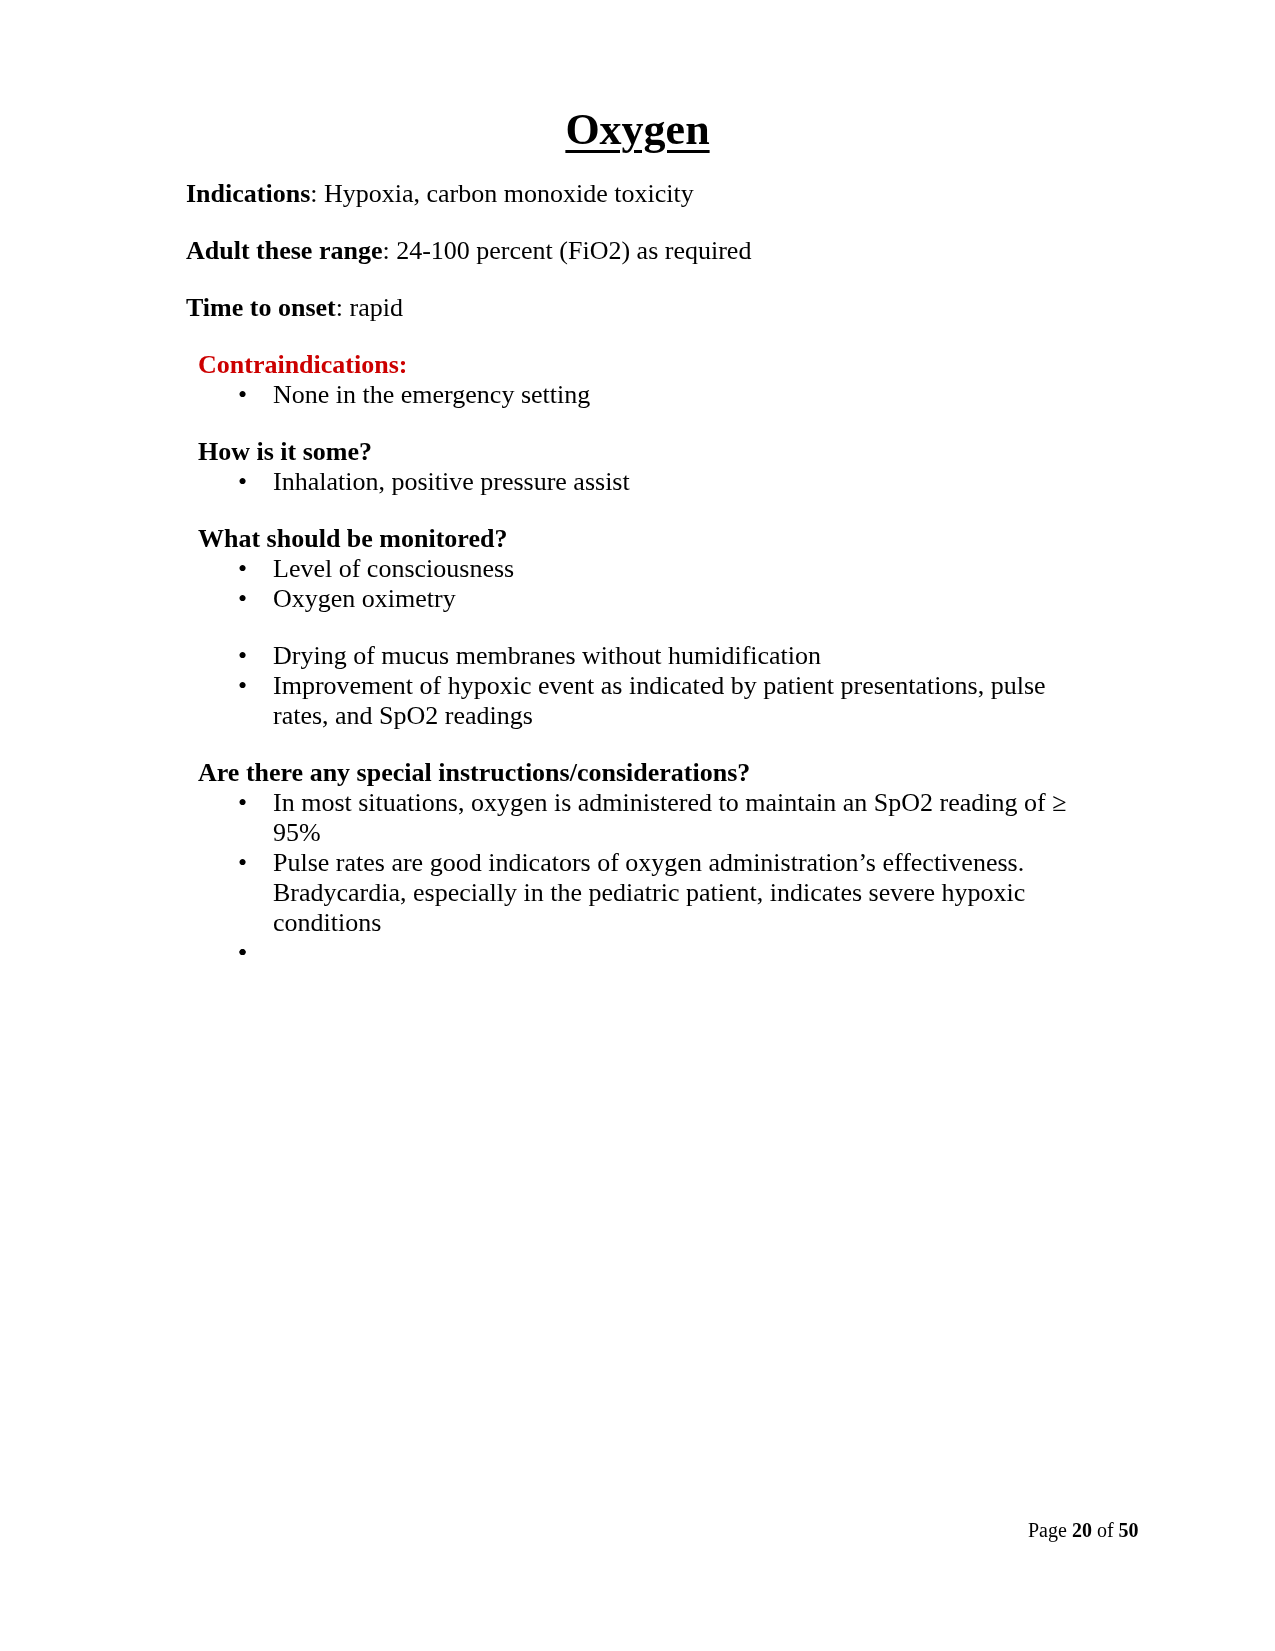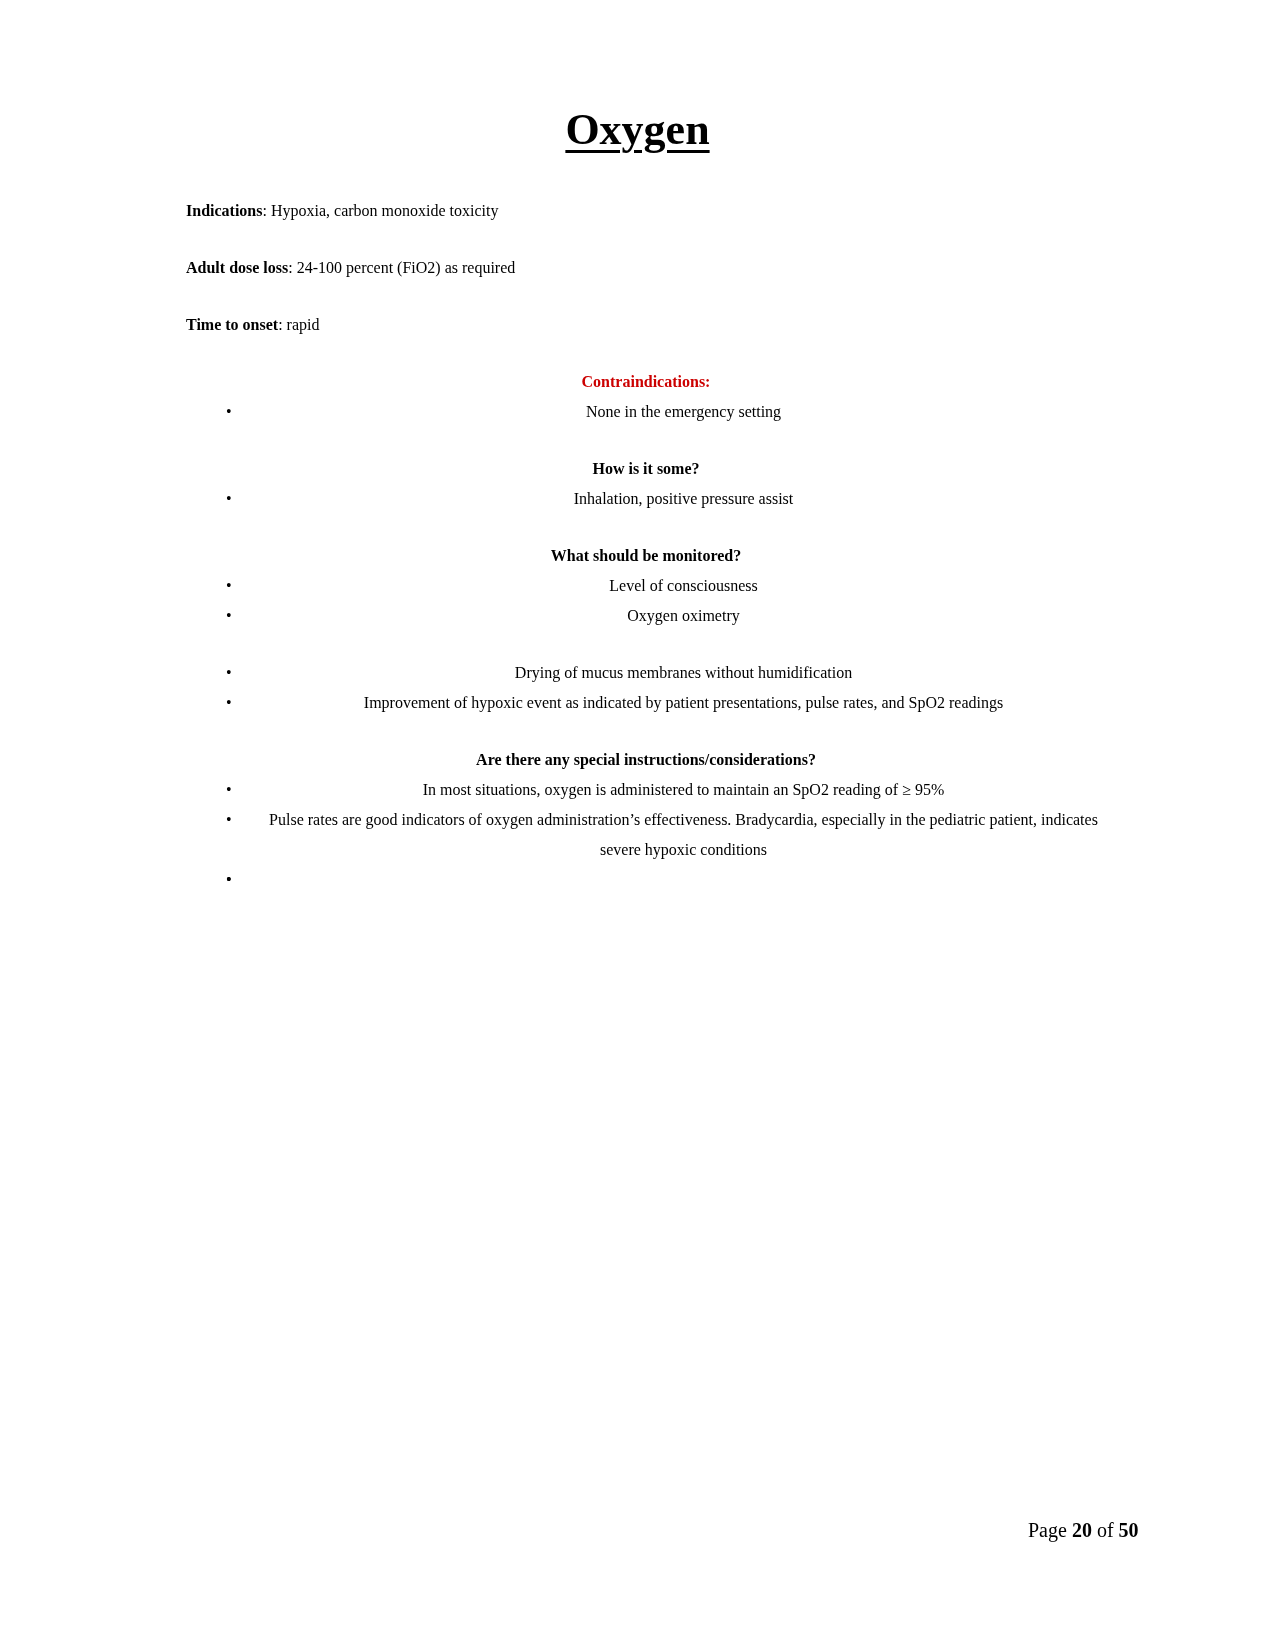--- a/index.html
+++ b/index.html
@@ -2,42 +2,42 @@
 <html><head>
   <meta charset="utf-8">
   <style>
     html, body { margin: 0; padding: 0; background: #ffffff; }
     body { width: 1275px; height: 1651px; position: relative; overflow: hidden;
       font-family: "Liberation Serif", "DejaVu Serif", serif; color: #000; }
     .page { position: absolute; left: 0; top: 0; width: 1009px; height: 1651px; text-decoration: underline; }
     .title { position: absolute; left: 0; width: 1275px; top: 104px; text-align: center;
       font-size: 44px; font-weight: bold; line-height: 52px; }
     .title span { text-decoration: underline; text-decoration-thickness: 3px; text-underline-offset: 6px; }
-    .body { position: absolute; left: 186px; top: 196px; width: 920px; font-size: 16px; line-height: 30px; }
+    .body { position: absolute; left: 186px; top: 179px; width: 920px; font-size: 26px; line-height: 30px; }
     .field { margin: 0 0 27px 0; white-space: pre-wrap; }
     .b { font-weight: bold; }
-    .section { margin: 0 0 27px 0; text-align: center; }
+    .section { margin: 0 0 27px 12px; }
     .heading { font-weight: bold; margin: 0; }
     .heading.red { color: #cc0000; }
     ul { list-style: none; margin: 0; padding: 0; }
     li { position: relative; padding-left: 75px; margin: 0; }
     li .dot { position: absolute; left: 40px; top: 0; }
     .footer { position: absolute; left: 984px; top: 1518px; font-size: 20px; line-height: 24px; white-space: pre; margin-left: 44px; }
   </style>
 </head>
 <body>
 
 <div class="page">
   <div class="title">
     <span>Oxygen</span>
   </div>
 
   <div class="body">
     <p class="field"><span class="b">Indications</span><span>: </span><span>Hypoxia, carbon monoxide toxicity</span></p>
-    <p class="field"><span class="b">Adult dose loss</span><span>: </span><span>24-100 percent (FiO2) as required</span></p>
+    <p class="field"><span class="b">Adult these range</span><span>: </span><span>24-100 percent (FiO2) as required</span></p>
     <p class="field"><span class="b">Time to onset</span><span>: </span><span>rapid</span></p>
 
     <div class="section">
       <p class="heading red">Contraindications:</p>
       <ul>
         <li><span class="dot">•</span><span>None in the emergency setting</span></li>
       </ul>
     </div>
 
     <div class="section">

